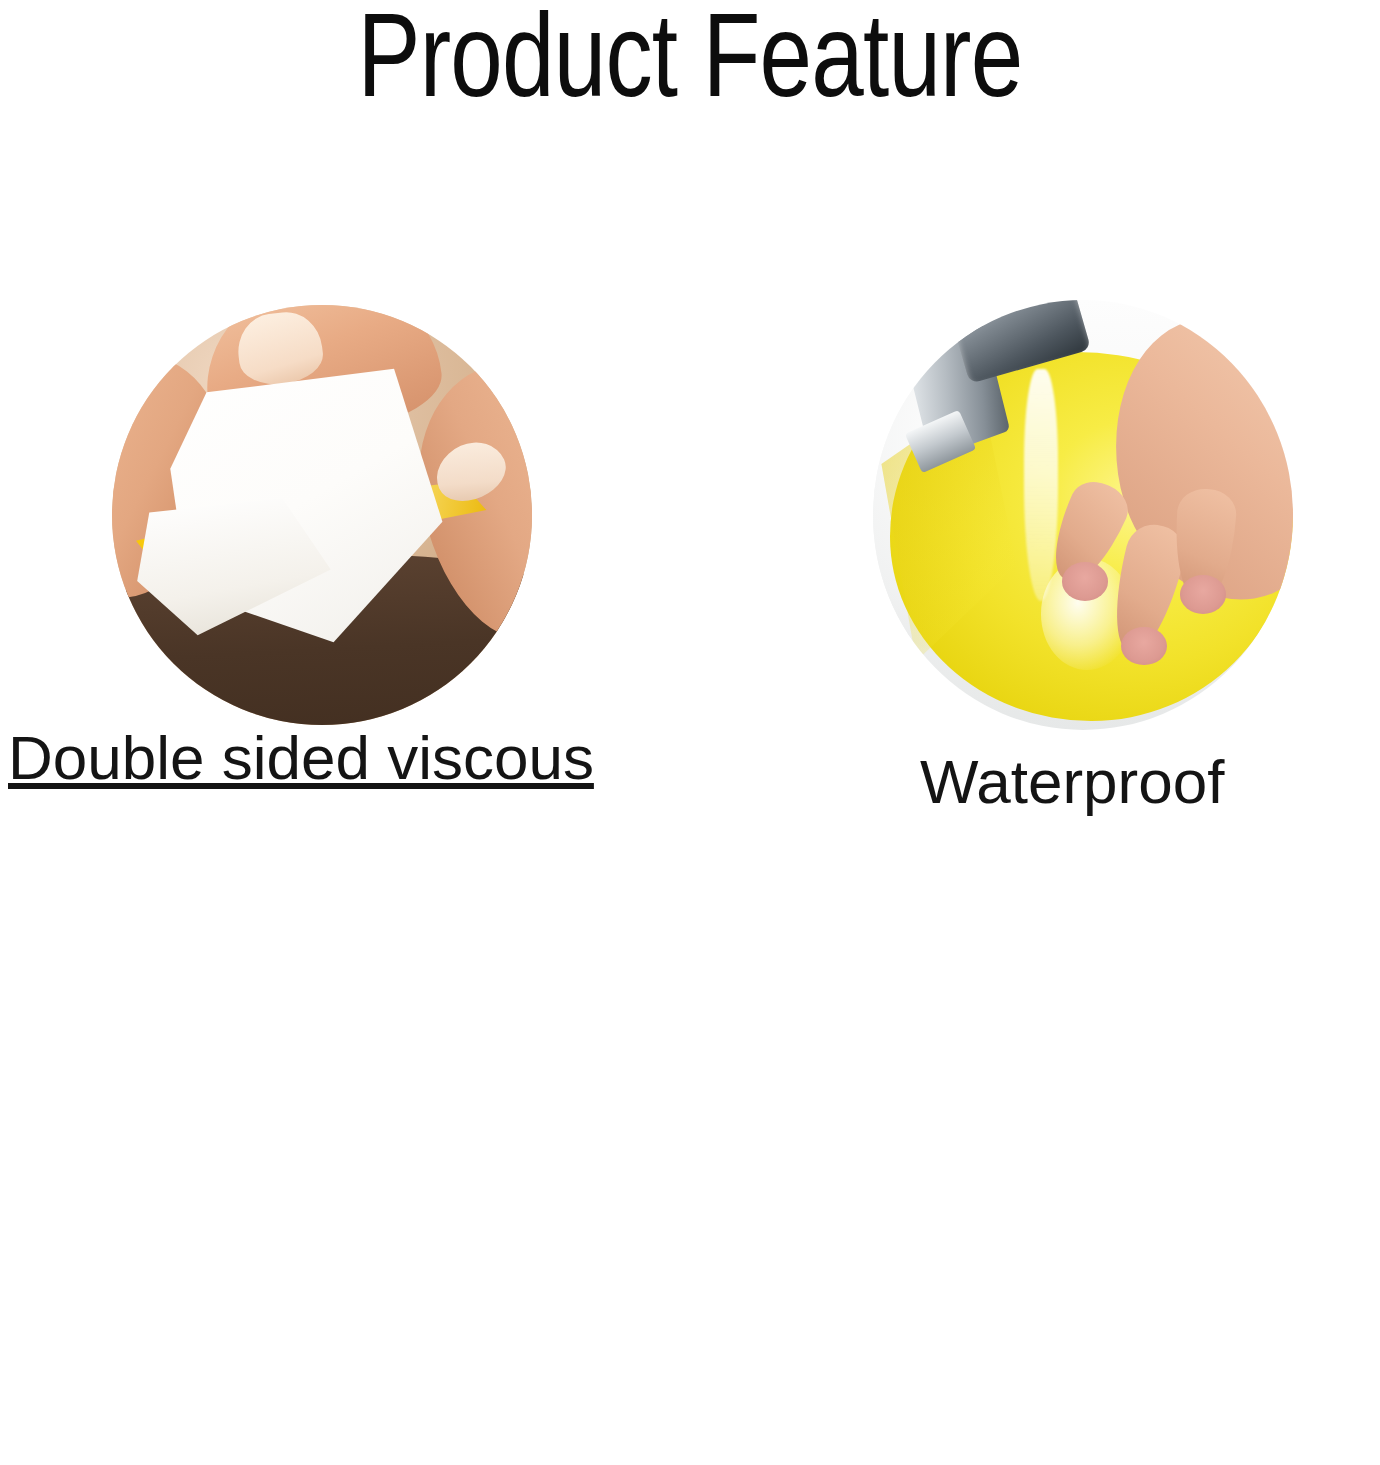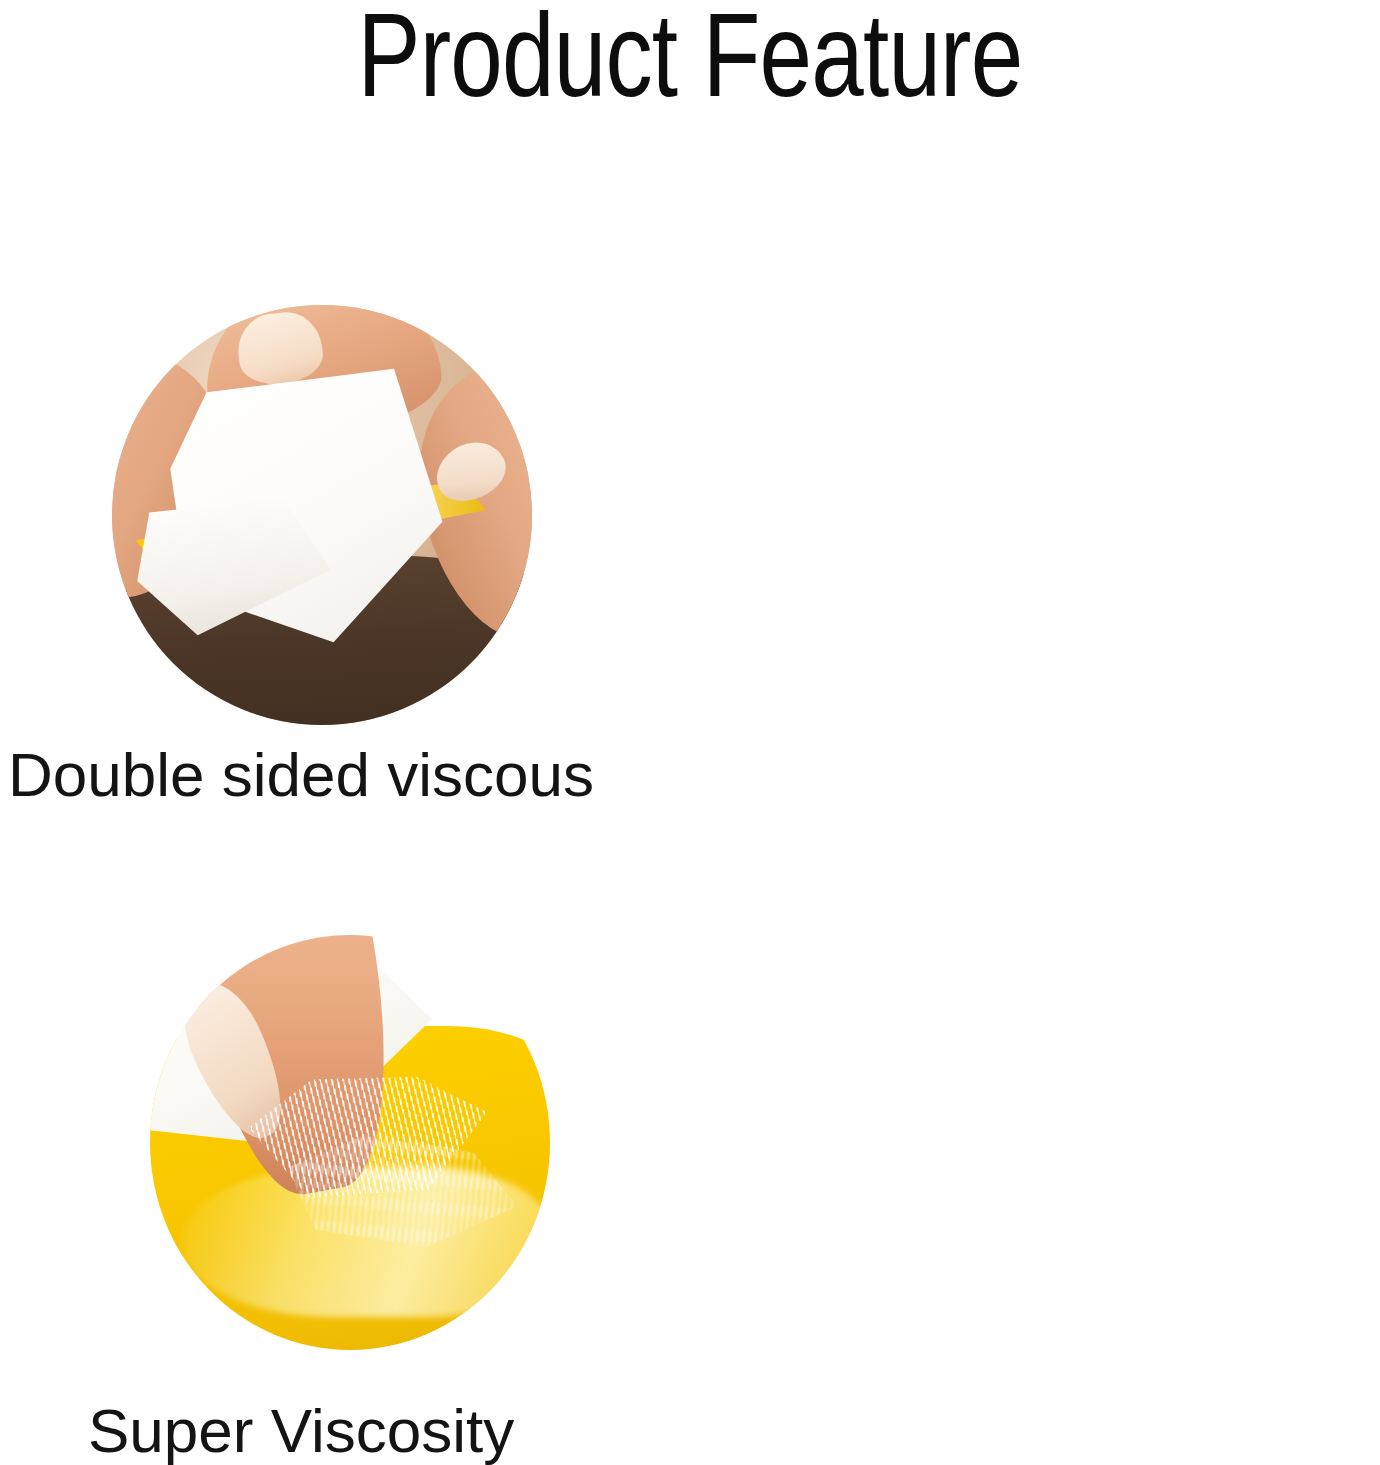--- a/index.html
+++ b/index.html
@@ -361,33 +361,41 @@
         <div class="p1-table"></div>
         <div class="p1-hand-left"></div>
         <div class="p1-hand-right"></div>
         <div class="p1-thumb-top"></div>
         <div class="p1-nail-top"></div>
         <div class="p1-yellow"></div>
         <div class="p1-liner"></div>
         <div class="p1-liner-fold"></div>
         <div class="p1-nail-right"></div>
       </div>
-      <div class="feature-label lab-1" style="left:8px;top:455px;">Double sided viscous</div>
+      <div class="feature-label lab-1" style="left:8px;top:438px;text-decoration:underline;">Double sided viscous</div>
     </div>
 
-
-    <div class="feature-cell cell-3">
-      <div class="circle-photo c3" style="left:150px;top:40px;">
-        <div class="p3-bg"></div>
-        <div class="p3-yellow"></div>
-        <div class="p3-yellow-hi"></div>
-        <div class="p3-liner"></div>
-        <div class="p3-finger"></div>
-        <div class="p3-nail"></div>
-        <div class="p3-strands"></div>
-        <div class="p3-strands2"></div>
+    <div class="feature-cell cell-2">
+      <div class="circle-photo c2" style="left:183px;top:15px;">
+        <div class="p2-bg"></div>
+        <div class="p2-sink"></div>
+        <div class="p2-sheet"></div>
+        <div class="p2-sheet-fold"></div>
+        <div class="p2-faucet-body"></div>
+        <div class="p2-faucet-neck"></div>
+        <div class="p2-faucet-rim"></div>
+        <div class="p2-water"></div>
+        <div class="p2-splash"></div>
+        <div class="p2-hand"></div>
+        <div class="p2-finger p2-f1"></div>
+        <div class="p2-finger p2-f2"></div>
+        <div class="p2-finger p2-f3"></div>
+        <div class="p2-tip p2-t1"></div>
+        <div class="p2-tip p2-t2"></div>
+        <div class="p2-tip p2-t3"></div>
       </div>
-      <div class="feature-label lab-3" style="left:88px;top:501px;">Super Viscosity</div>
+      <div class="feature-label lab-2" style="left:230px;top:462px;">Waterproof</div>
     </div>
+
 
 
   </div>
 </div>
 
 </body></html>

